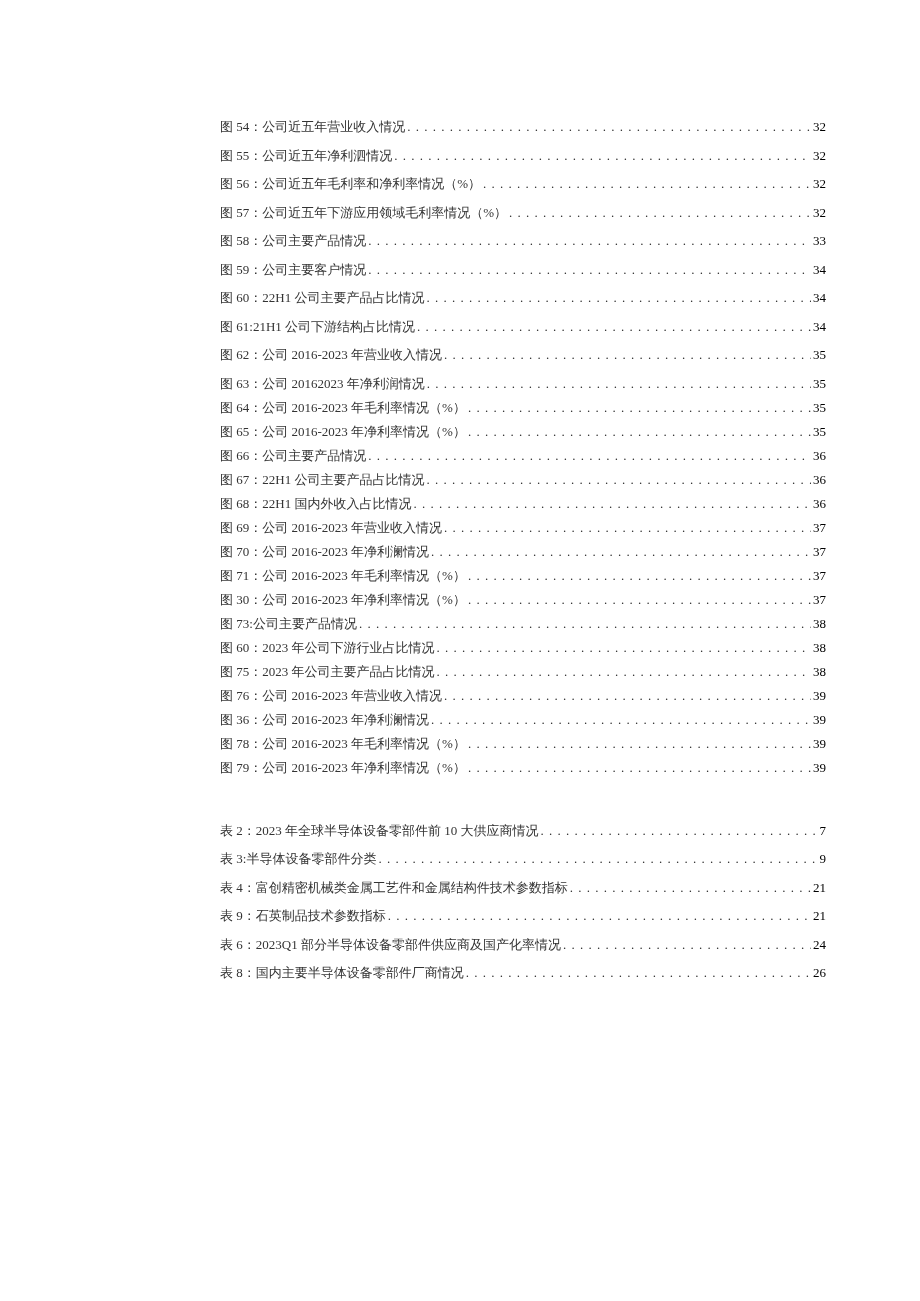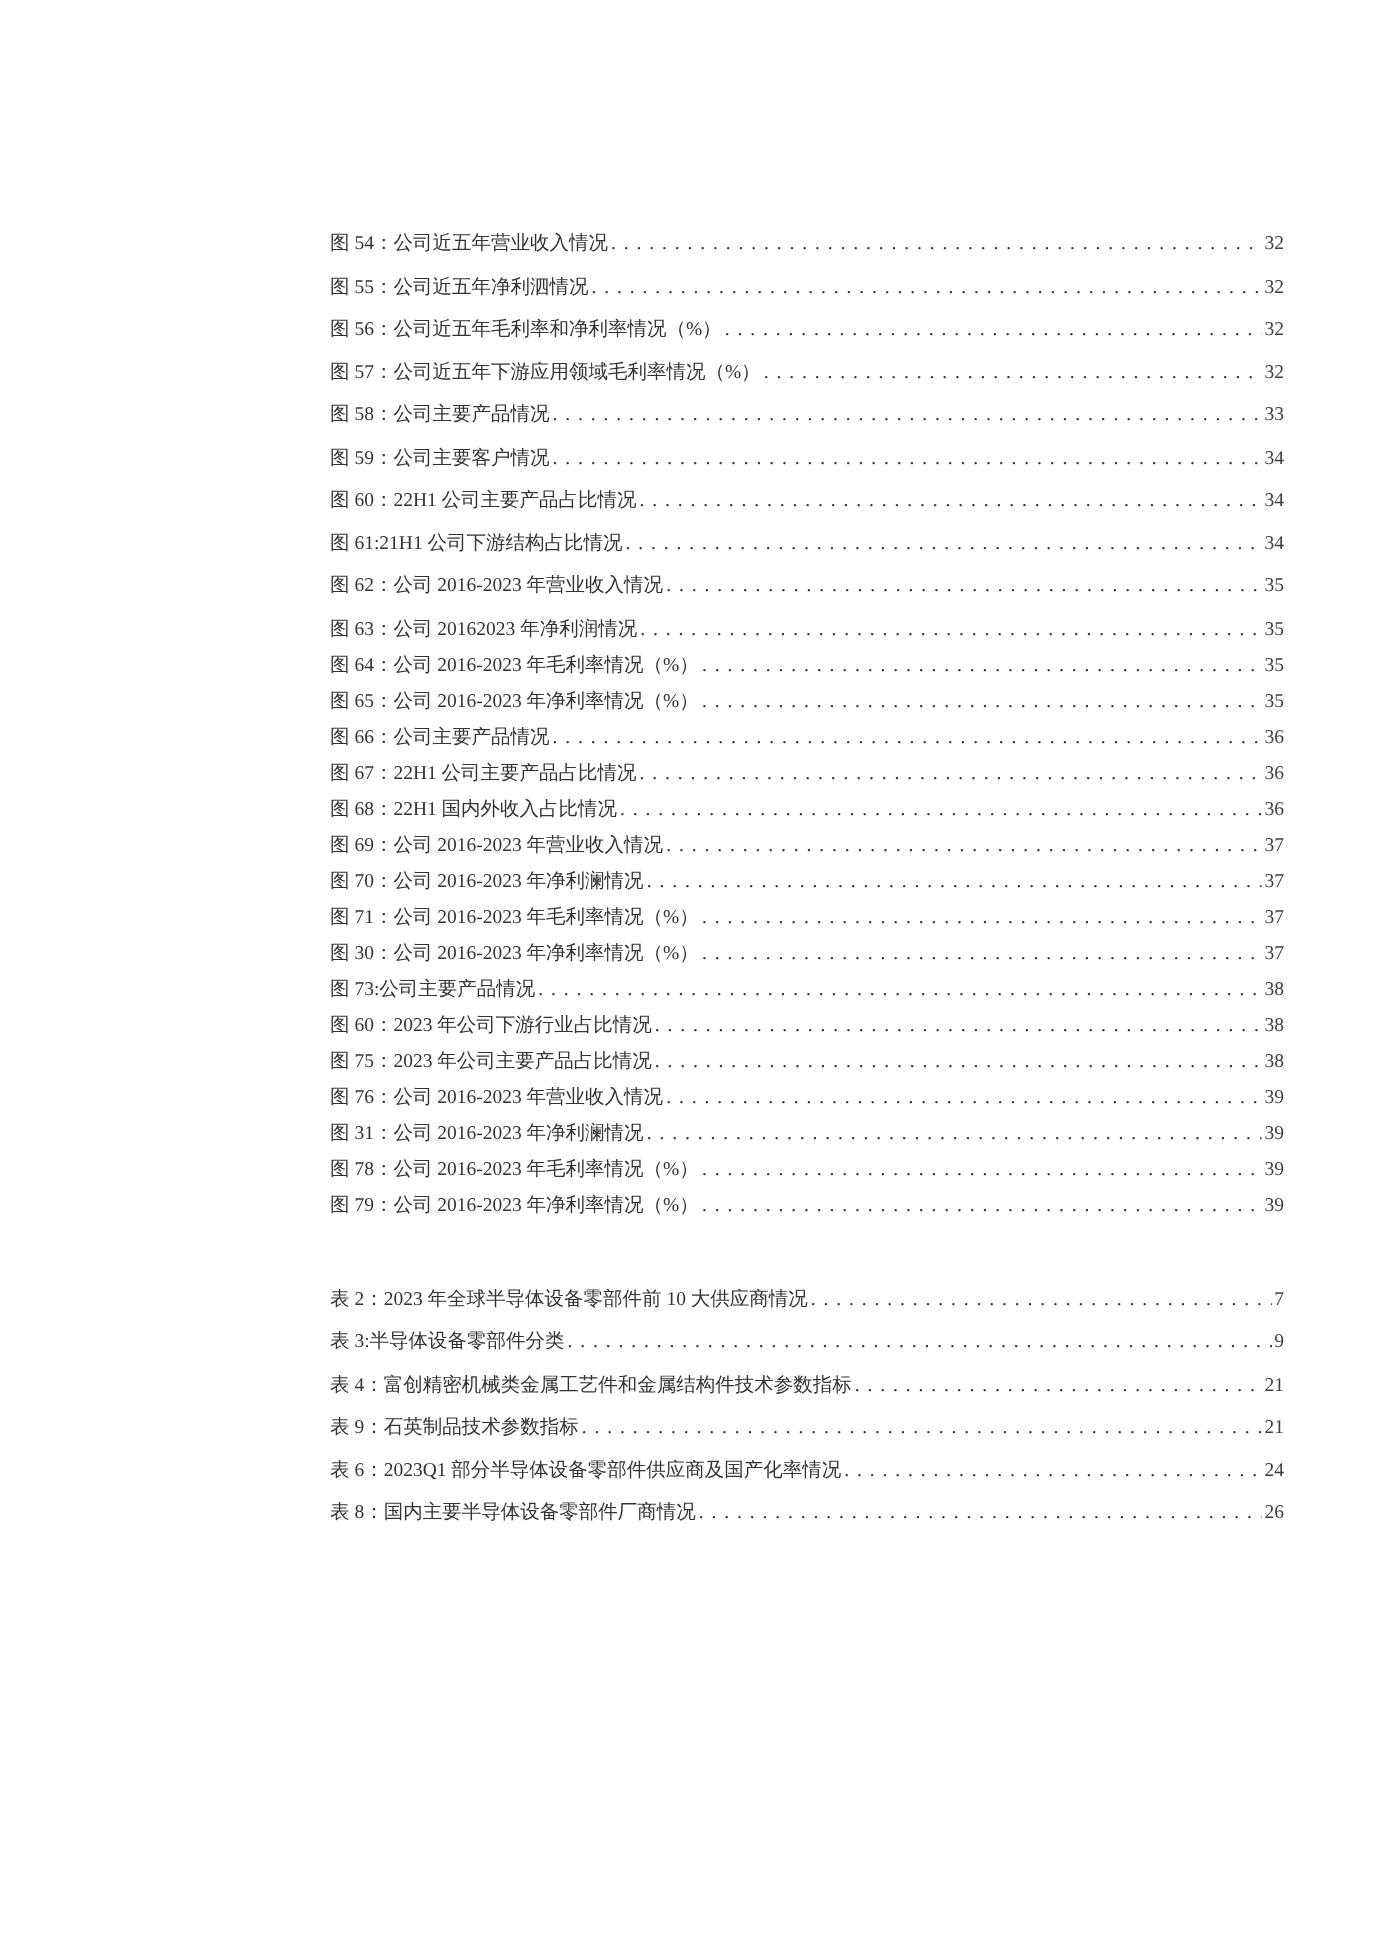--- a/index.html
+++ b/index.html
@@ -8,22 +8,21 @@
       box-sizing: border-box;
     }
     body {
       background: #ffffff;
       font-family: "SimSun", "宋体", serif;
       width: 920px;
       height: 1301px;
       position: relative;
     }
     .page-content {
-      padding: 120px 64px 0 220px;
-      margin-top: 35px;
+      padding: 120px 94px 0 220px;
     }
     .toc-section {
       margin-bottom: 50px;
     }
     .toc-entry {
       display: flex;
       align-items: baseline;
       white-space: nowrap;
       font-size: 13px;
       color: #333333;
@@ -41,21 +40,21 @@
       overflow: hidden;
       letter-spacing: 1px;
       color: #333333;
       margin: 0 2px;
     }
     .toc-dots::before {
       content: ". . . . . . . . . . . . . . . . . . . . . . . . . . . . . . . . . . . . . . . . . . . . . . . . . . . . . . . . . . . . . . . . . . . . . . . . . . . . . . . . . . . . . . . . . . . . . . . . . . . . . . . . . . . . . . . . . . . . . . . . . . . . . . . . . . . . . . . .";
     }
     .toc-page {
       flex-shrink: 0;
-      color: #404040;
+      color: #000000;
     }
   </style>
 </head>
 <body>
 
 <div class="page-content">
   <div class="toc-section" id="figures-section">
       <div class="toc-entry">
         <span class="toc-label">图 54：</span>
         <span class="toc-title">公司近五年营业收入情况</span>
@@ -188,21 +187,21 @@
         <span class="toc-dots"></span>
         <span class="toc-page">38</span>
       </div>
       <div class="toc-entry tighter">
         <span class="toc-label">图 76：</span>
         <span class="toc-title">公司 2016-2023 年营业收入情况</span>
         <span class="toc-dots"></span>
         <span class="toc-page">39</span>
       </div>
       <div class="toc-entry tighter">
-        <span class="toc-label">图 31：</span>
+        <span class="toc-label">图 36：</span>
         <span class="toc-title">公司 2016-2023 年净利澜情况</span>
         <span class="toc-dots"></span>
         <span class="toc-page">39</span>
       </div>
       <div class="toc-entry tighter">
         <span class="toc-label">图 78：</span>
         <span class="toc-title">公司 2016-2023 年毛利率情况（%）</span>
         <span class="toc-dots"></span>
         <span class="toc-page">39</span>
       </div>

